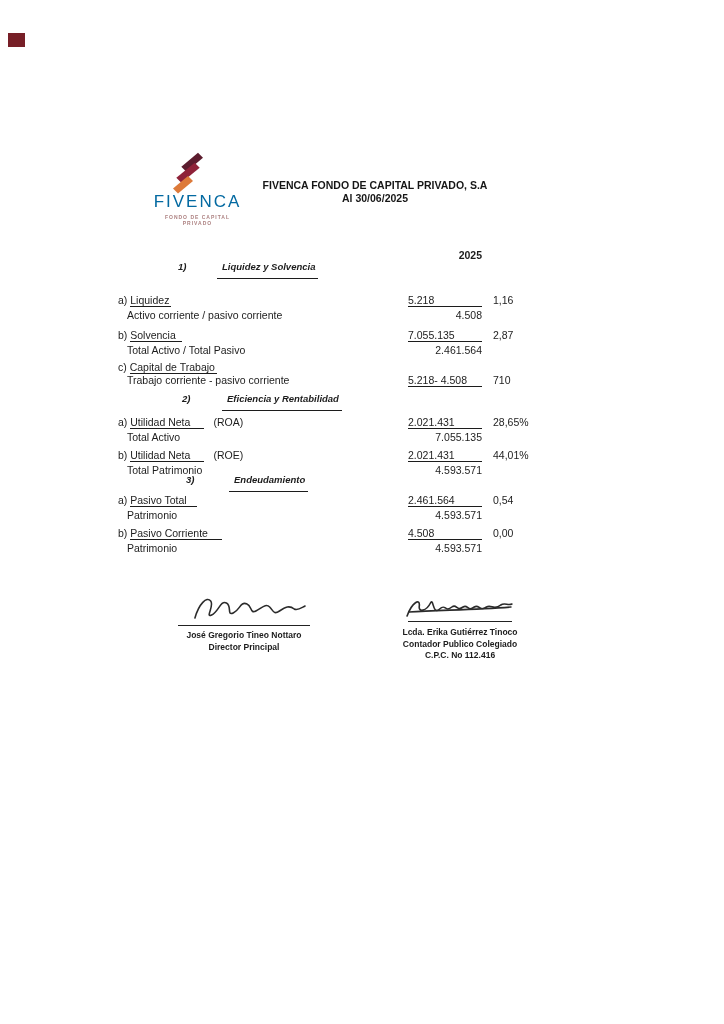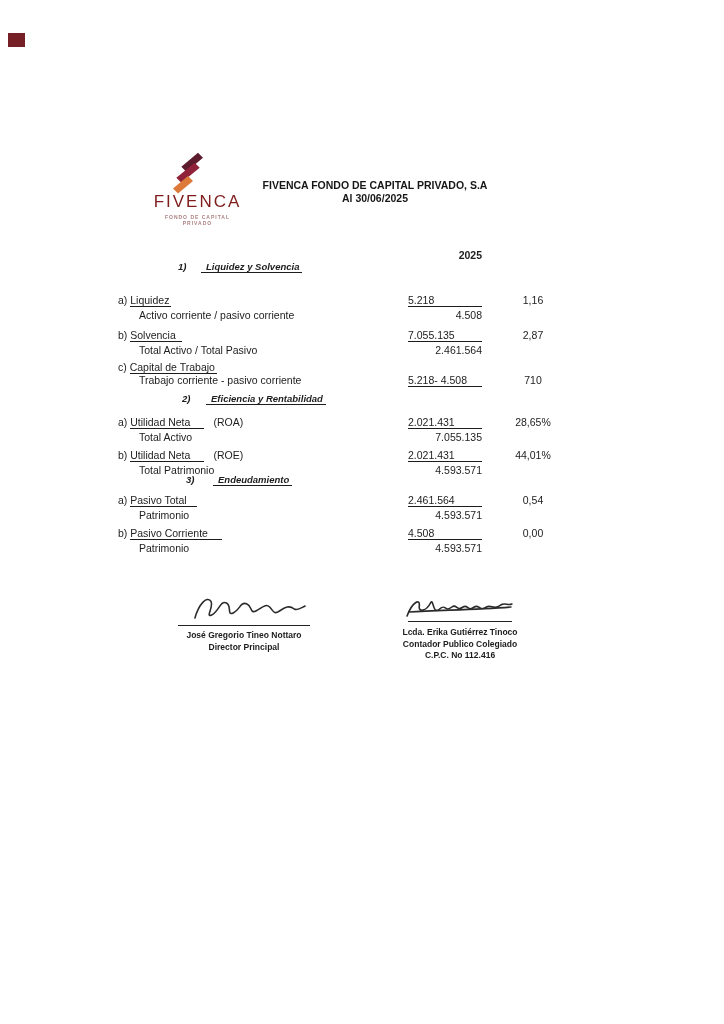--- a/index.html
+++ b/index.html
@@ -4,46 +4,46 @@
 <style>
   html,body{margin:0;padding:0;background:#ffffff;}
   .page{position:relative;width:724px;height:1024px;background:#ffffff;overflow:hidden;
         font-family:"Liberation Sans",sans-serif;color:#1c1c1c;}
   .corner-mark{position:absolute;left:8px;top:33px;width:17px;height:14px;background:#771f27;}
 
   
   .logo{position:absolute;left:140px;top:148px;width:110px;}
   .logo-mark{position:absolute;left:28px;top:2px;width:40px;height:47px;}
   .logo-brand{position:absolute;left:10px;top:44px;width:95px;text-align:center;
-              font-size:17px;letter-spacing:2px;color:#7f1d1d;}
+              font-size:17px;letter-spacing:2px;color:#0369a1;}
   .logo-tagline{position:absolute;left:10px;top:66px;width:95px;text-align:center;
                 font-size:5px;letter-spacing:1px;color:#ad8181;line-height:6px;font-weight:bold;}
 
   
   .title-block{position:absolute;left:240px;top:179px;width:270px;text-align:center;
                font-weight:bold;font-size:10.5px;line-height:13px;color:#161616;}
 
   .year-header{position:absolute;left:408px;top:249px;width:74px;text-align:right;
                font-weight:bold;font-size:10.5px;}
 
   
   .sec{position:absolute;left:0;width:724px;font-size:9.5px;font-weight:bold;font-style:italic;}
   .sec span{position:absolute;top:0;white-space:nowrap;}
-  .sec .sec-title{border-bottom:1px solid #1c1c1c;padding:0 3px 0 5px;}
+  .sec .sec-title{border-bottom:1px solid #1c1c1c;padding:0 3px 6px 5px;margin-left:16px;}
 
   
   .row{position:absolute;left:0;width:724px;font-size:10.5px;}
   .lab{position:absolute;left:118px;top:0;white-space:nowrap;}
   .u{border-bottom:1px solid #1c1c1c;padding-bottom:0px;}
   .suffix{margin-left:9px;}
   .num{position:absolute;left:408px;top:0;width:74px;height:12px;
        border-bottom:1.5px solid #1c1c1c;}
   .den{position:absolute;left:408px;top:15px;width:74px;text-align:right;}
-  .res{position:absolute;left:493px;top:0;width:80px;text-align:center;}
-  .formula{position:absolute;left:139px;top:15px;white-space:nowrap;}
+  .res{position:absolute;left:493px;top:0;width:80px;text-align:left;}
+  .formula{position:absolute;left:127px;top:15px;white-space:nowrap;}
 
   
   .sig{position:absolute;width:150px;text-align:center;}
   .sig-left{left:169px;top:594px;}
   .sig-right{left:385px;top:592px;}
   .scribble{position:absolute;}
   .scribble path{fill:none;stroke:#2b2b2b;stroke-width:1.6;stroke-linecap:round;}
   .sig-line{position:absolute;border-top:1.2px solid #222;}
   .sig-left .scribble{left:22px;top:0;width:118px;height:30px;}
   .sig-left .sig-line{left:9px;top:31px;width:132px;}

